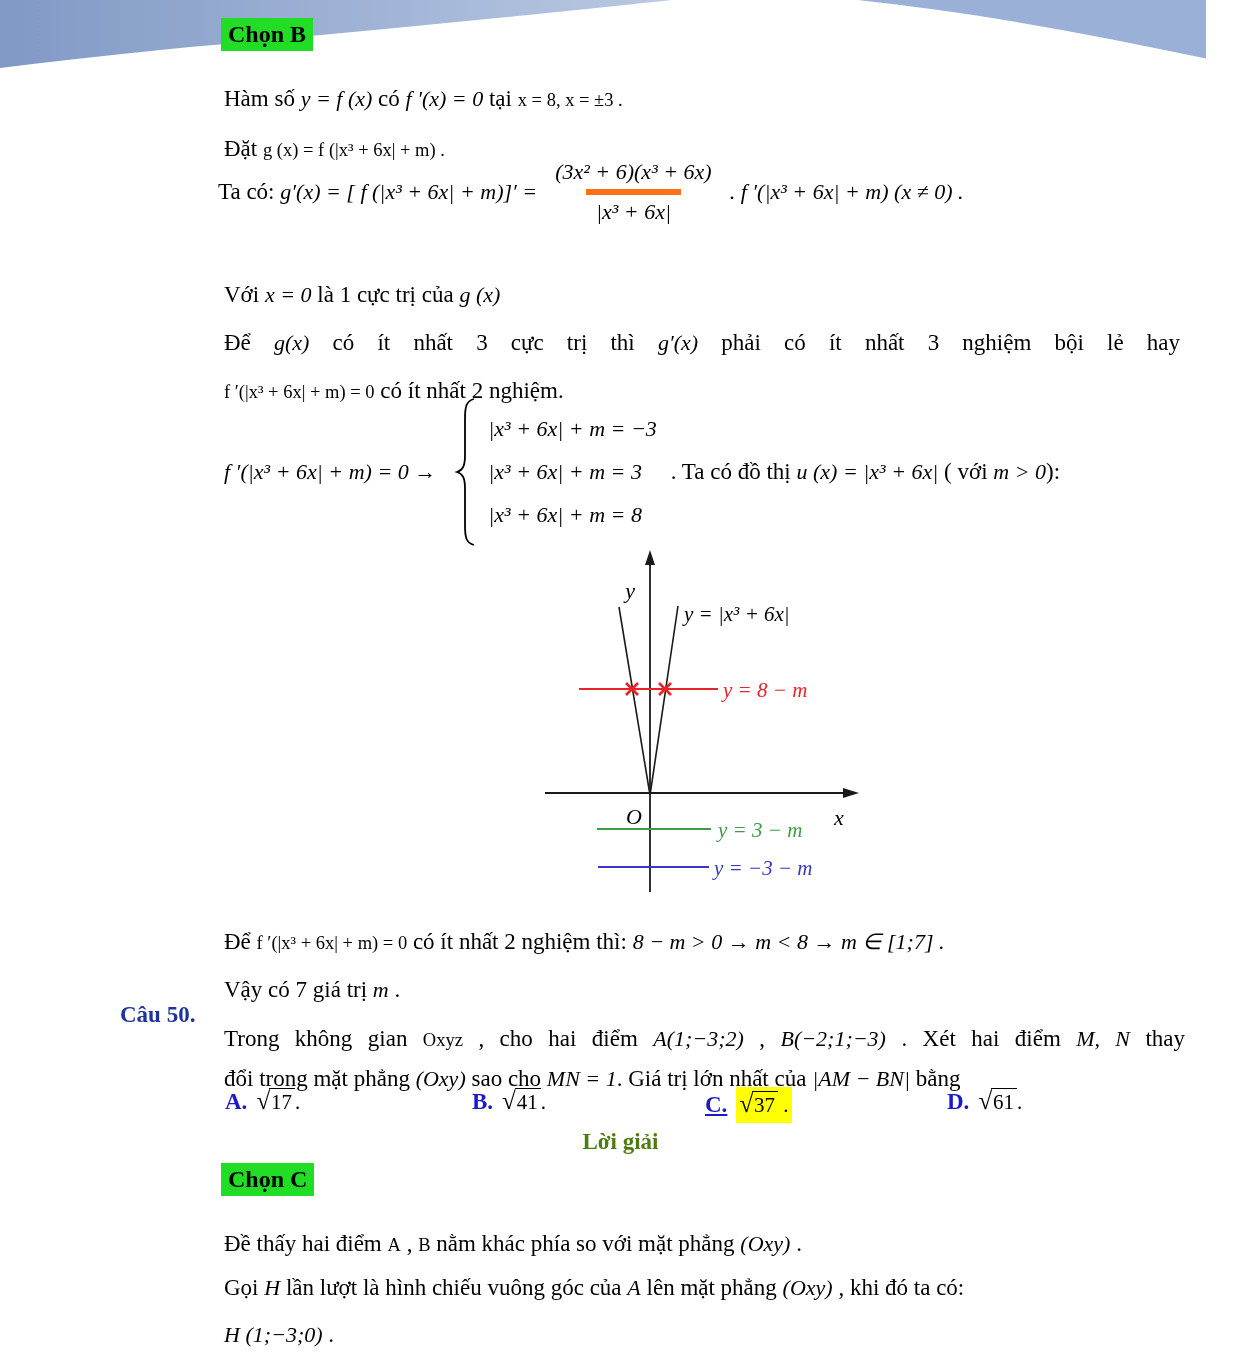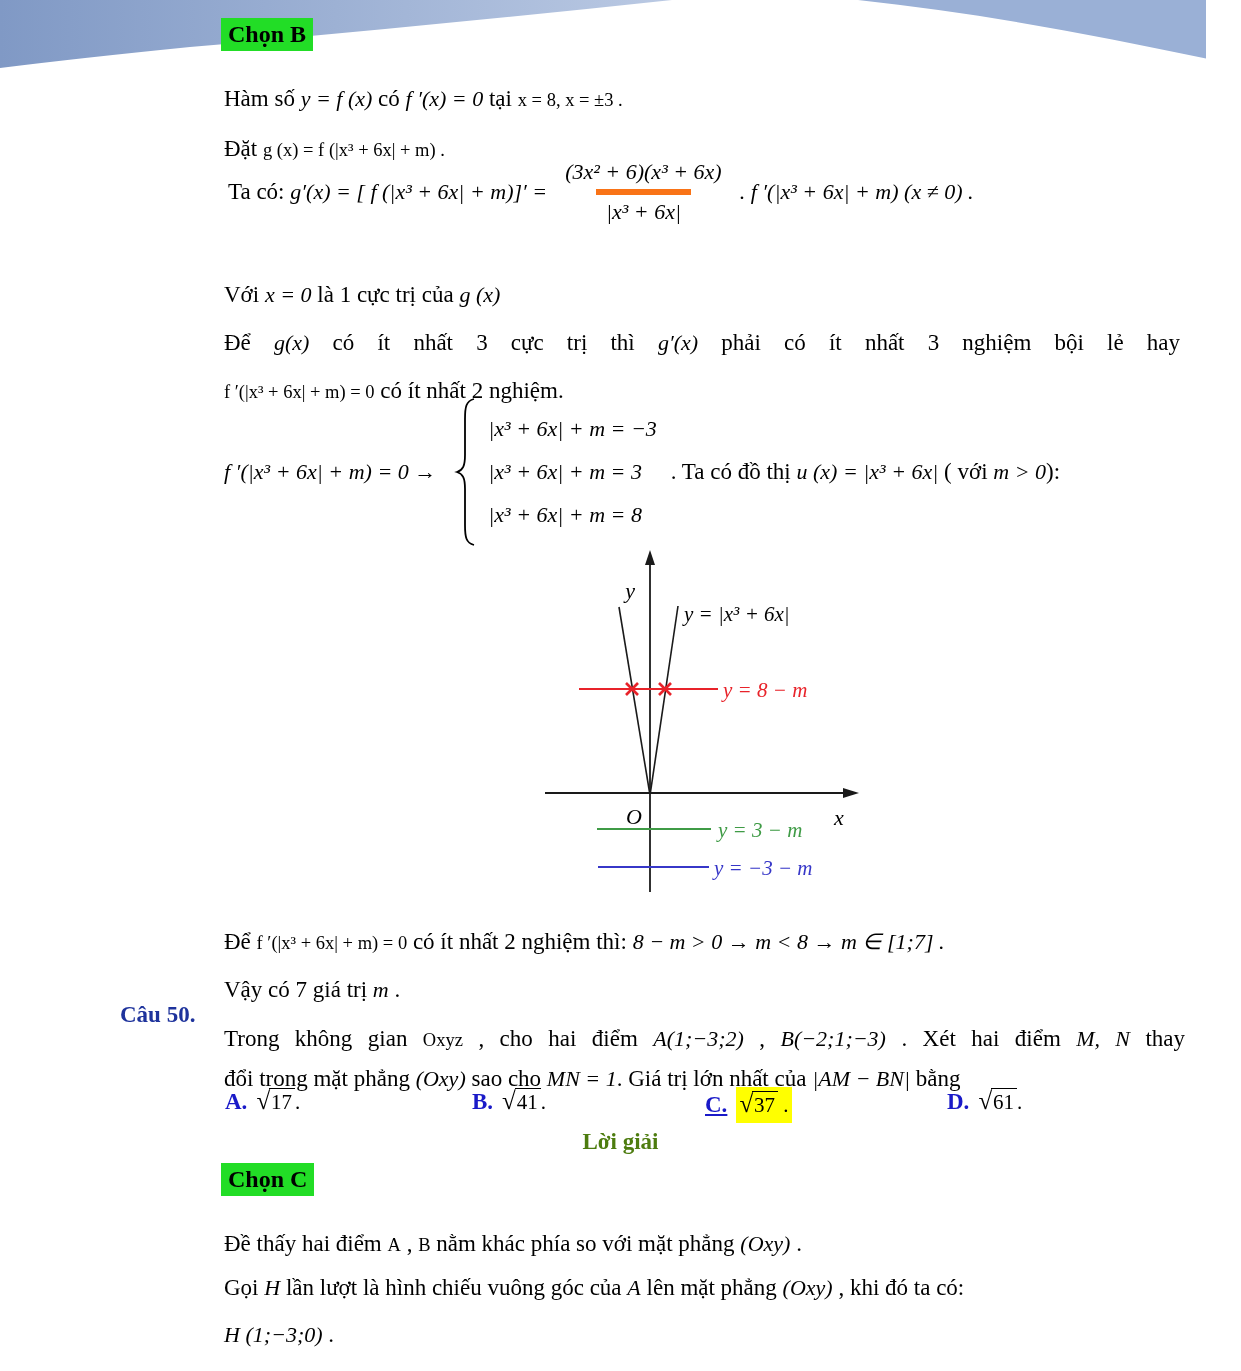--- a/index.html
+++ b/index.html
@@ -45,21 +45,21 @@
     <path d="M0,0 L672,0 Q430,26 190,47 Q80,58 0,68 Z" fill="url(#gl)"></path>
     <path d="M858,0 L1241,0 L1241,66 C1120,40 990,14 858,0 Z" fill="#9ab0d6"></path>
   </svg>
 
   <div class="abs hl-green" style="left:221px;top:18px;">Chọn B</div>
 
   <p class="abs line" style="left:224px;top:60px;"><span class="seg-r">Hàm số </span><span class="seg-m">y = f (x)</span><span class="seg-r"> có </span><span class="seg-m">f ′(x) = 0</span><span class="seg-r"> tại </span><span class="seg-sm">x = 8, x = ±3 .</span></p>
 
   <p class="abs line" style="left:224px;top:110px;text-align:right;"><span class="seg-r">Đặt </span><span class="seg-sm">g (x) = f (|x³ + 6x| + m) .</span></p>
 
-  <div class="abs frow" style="left:228px;top:148px;height:88px;">
+  <div class="abs frow" style="left:218px;top:148px;height:88px;">
     <span><span class="seg-r">Ta có: </span><span class="seg-m">g′(x) = [ f (|x³ + 6x| + m)]′ =</span></span>
     <span class="frac">
       <span class="num seg-m">(3x² + 6)(x³ + 6x)</span>
       <span class="den seg-m">|x³ + 6x|</span>
     </span>
     <span class="seg-m">. f ′(|x³ + 6x| + m)  (x ≠ 0) .</span>
   </div>
 
   <p class="abs line" style="left:224px;top:256px;"><span class="seg-r">Với </span><span class="seg-m">x = 0</span><span class="seg-r"> là 1 cực trị của </span><span class="seg-m">g (x)</span></p>
 

